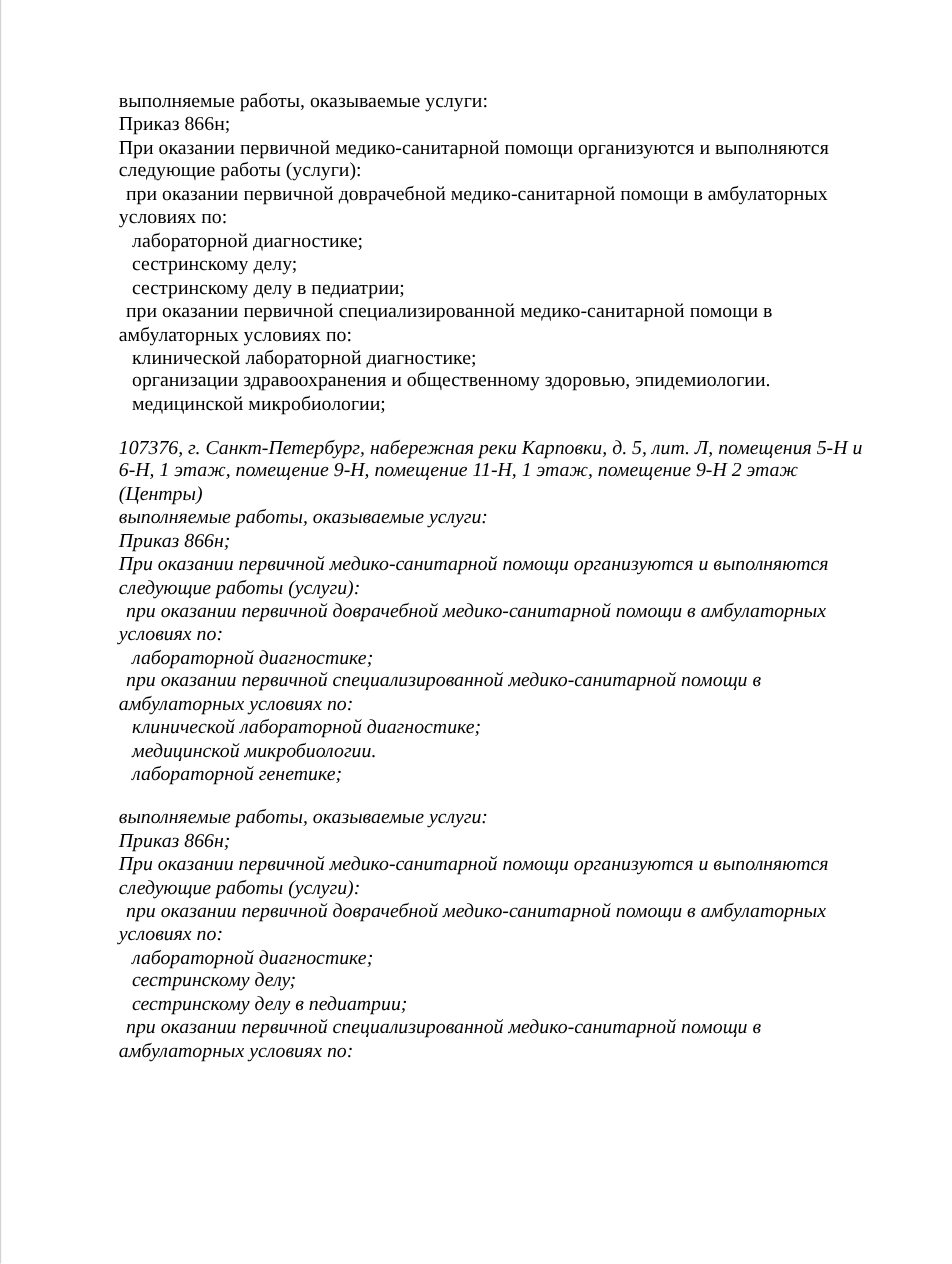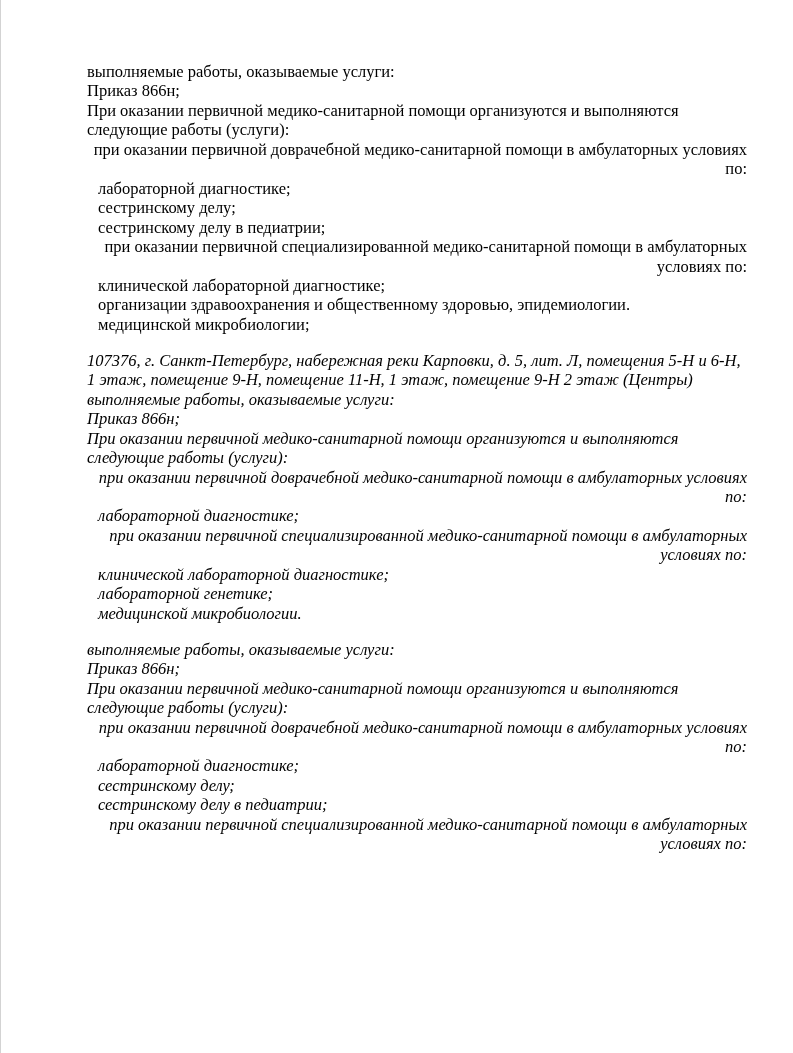--- a/index.html
+++ b/index.html
@@ -19,29 +19,29 @@
     position: absolute;
     left: 86px;
     top: 62px;
     width: 660px;
     font-family: "Liberation Serif", "DejaVu Serif", serif;
     font-size: 16.5px;
     line-height: 19.45px;
     color: #000000;
     text-align: left;
   }
-  .block { margin: 0; }
+  .block { margin: 12px; }
   .block + .block { margin-top: 16.5px; font-style: italic; }
   .para {
     margin: 0;
     white-space: normal;
     word-spacing: normal;
   }
   .para.level0 { text-indent: 0; }
-  .para.level1 { text-indent: 6px; text-align: right; }
+  .para.level1 { text-indent: 6px; }
   .para.level2 { text-indent: 11px; }
 </style>
 </head>
 <body>
 
 <div class="doc" id="doc-root">
     <div class="block">
       <div class="para level0">выполняемые работы, оказываемые услуги:</div>
       <div class="para level0">Приказ 866н;</div>
       <div class="para level0">При оказании первичной медико-санитарной помощи организуются и выполняются следующие работы (услуги):</div>
@@ -56,22 +56,22 @@
     </div>
     <div class="block">
       <div class="para level0">107376, г. Санкт-Петербург, набережная реки Карповки, д. 5, лит. Л, помещения 5-Н и 6-Н, 1 этаж, помещение 9-Н, помещение 11-Н, 1 этаж, помещение 9-Н 2 этаж (Центры)</div>
       <div class="para level0">выполняемые работы, оказываемые услуги:</div>
       <div class="para level0">Приказ 866н;</div>
       <div class="para level0">При оказании первичной медико-санитарной помощи организуются и выполняются следующие работы (услуги):</div>
       <div class="para level1">при оказании первичной доврачебной медико-санитарной помощи в амбулаторных условиях по:</div>
       <div class="para level2">лабораторной диагностике;</div>
       <div class="para level1">при оказании первичной специализированной медико-санитарной помощи в амбулаторных условиях по:</div>
       <div class="para level2">клинической лабораторной диагностике;</div>
+      <div class="para level2">медицинской микробиологии.</div>
       <div class="para level2">лабораторной генетике;</div>
-      <div class="para level2">медицинской микробиологии.</div>
     </div>
     <div class="block">
       <div class="para level0">выполняемые работы, оказываемые услуги:</div>
       <div class="para level0">Приказ 866н;</div>
       <div class="para level0">При оказании первичной медико-санитарной помощи организуются и выполняются следующие работы (услуги):</div>
       <div class="para level1">при оказании первичной доврачебной медико-санитарной помощи в амбулаторных условиях по:</div>
       <div class="para level2">лабораторной диагностике;</div>
       <div class="para level2">сестринскому делу;</div>
       <div class="para level2">сестринскому делу в педиатрии;</div>
       <div class="para level1">при оказании первичной специализированной медико-санитарной помощи в амбулаторных условиях по:</div>

